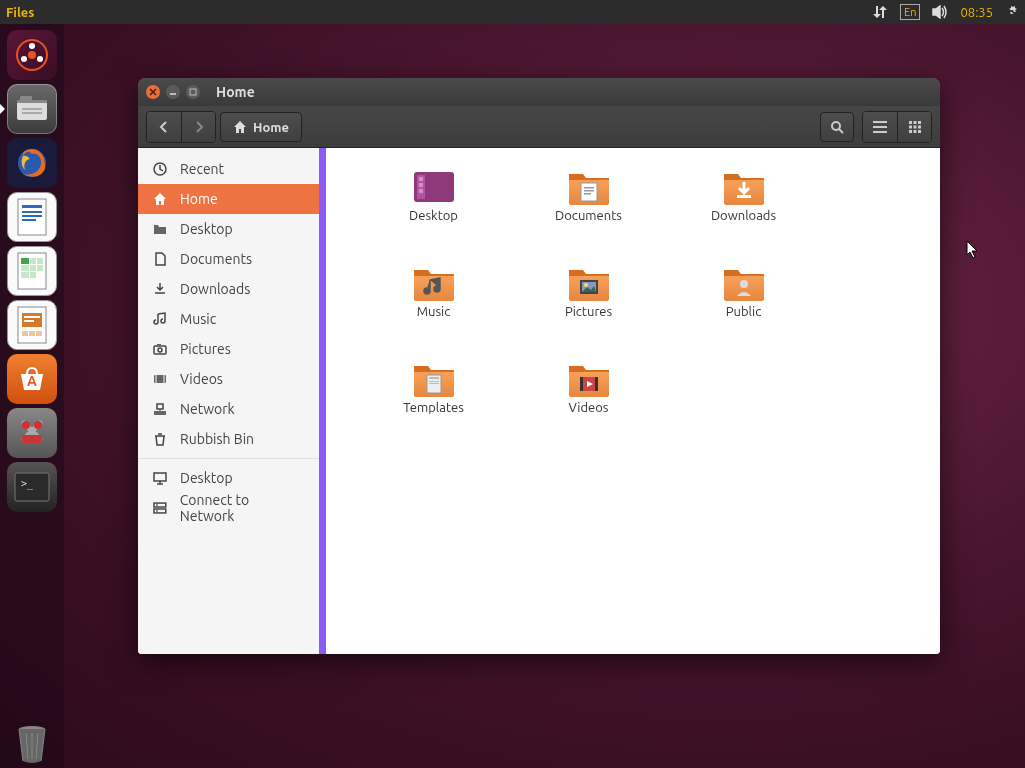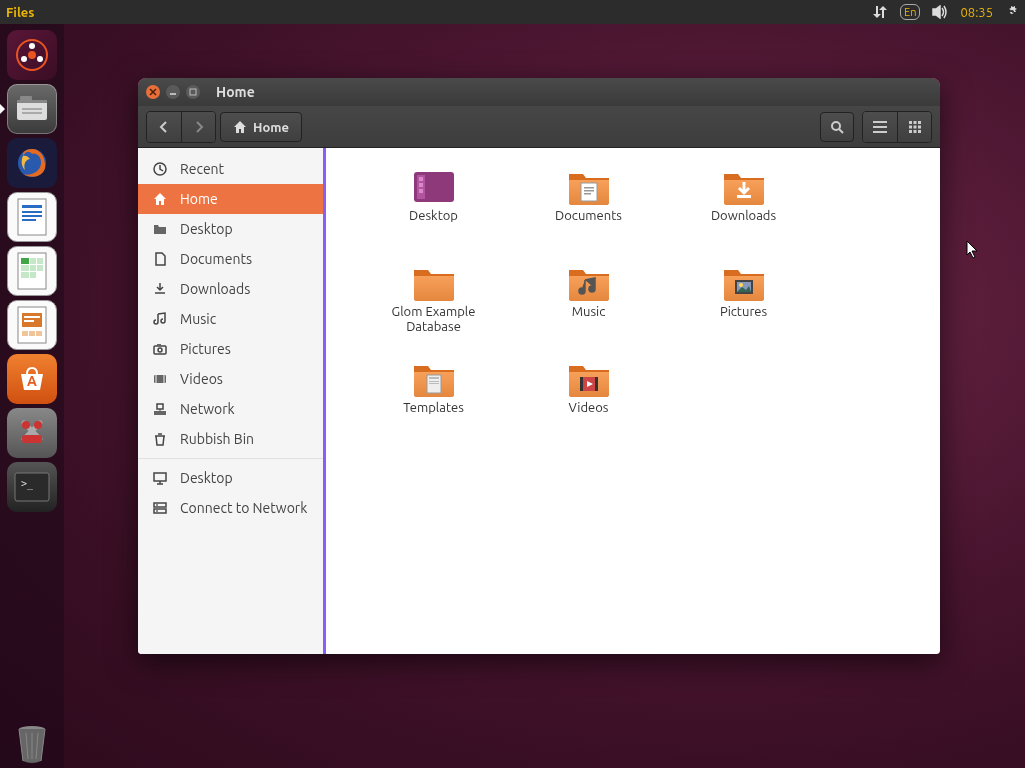--- a/index.html
+++ b/index.html
@@ -26,21 +26,21 @@
   padding: 0 6px;
   font-size: 13px;
 }
 .menubar-title { font-weight: bold; }
 .menubar-spacer { flex: 1; }
 .menubar-right { display: flex; align-items: center; gap: 12px; }
 .indicator { display: flex; align-items: center; }
 .indicator svg { fill: #dcdcdc; }
 .lang-box {
   border: 1px solid #aaa;
-  border-radius: 6px;
+  border-radius: 0;
   padding: 0 3px;
   font-size: 11px;
   line-height: 14px;
 }
 
 
 .launcher {
   position: absolute;
   top: 24px; left: 0; bottom: 0;
   width: 64px;
@@ -144,21 +144,21 @@
   font-size: 13px;
 }
 .toolbar-spacer { flex: 1; }
 
 .body { flex: 1; display: flex; background: #fff; }
 
 
 .sidebar {
   width: 188px;
   background: #f5f5f5;
-  border-right: 3px solid #8b5cf6;
+  border-right: 7px solid #8b5cf6;
   padding: 6px 0;
 }
 .side-item {
   display: flex; align-items: center;
   height: 30px;
   padding: 0 14px;
   gap: 12px;
   font-size: 14px;
   color: #444;
 }
@@ -525,33 +525,20 @@
         <div class="folder">
           <div class="folder-icon"><svg viewBox="0 0 48 40">
               <defs>
                 <linearGradient id="g" x1="0" y1="0" x2="0" y2="1">
                   <stop offset="0" stop-color="#f7a05a"></stop>
                   <stop offset="1" stop-color="#e5873e"></stop>
                 </linearGradient>
               </defs>
               <path d="M4 8 h14 l3 4 h23 v24 a3 3 0 0 1 -3 3 H7 a3 3 0 0 1 -3 -3 z" fill="#d96d1f"></path>
               <path d="M4 14 h40 v22 a3 3 0 0 1 -3 3 H7 a3 3 0 0 1 -3 -3 z" fill="url(#g)"></path>
-            </svg></div>
-          <div class="folder-label">Glom Example<br>Database</div>
-        </div>
-        <div class="folder">
-          <div class="folder-icon"><svg viewBox="0 0 48 40">
-              <defs>
-                <linearGradient id="g" x1="0" y1="0" x2="0" y2="1">
-                  <stop offset="0" stop-color="#f7a05a"></stop>
-                  <stop offset="1" stop-color="#e5873e"></stop>
-                </linearGradient>
-              </defs>
-              <path d="M4 8 h14 l3 4 h23 v24 a3 3 0 0 1 -3 3 H7 a3 3 0 0 1 -3 -3 z" fill="#d96d1f"></path>
-              <path d="M4 14 h40 v22 a3 3 0 0 1 -3 3 H7 a3 3 0 0 1 -3 -3 z" fill="url(#g)"></path>
               <path d="M20 18 v11 a3 3 0 1 1 -3 -3 M20 18 l10 -2 v11 a3 3 0 1 1 -3 -3" fill="#555" stroke="#555" stroke-width="1.5"></path>
             </svg></div>
           <div class="folder-label">Music</div>
         </div>
         <div class="folder">
           <div class="folder-icon"><svg viewBox="0 0 48 40">
               <defs>
                 <linearGradient id="g" x1="0" y1="0" x2="0" y2="1">
                   <stop offset="0" stop-color="#f7a05a"></stop>
                   <stop offset="1" stop-color="#e5873e"></stop>
@@ -569,20 +556,35 @@
         <div class="folder">
           <div class="folder-icon"><svg viewBox="0 0 48 40">
               <defs>
                 <linearGradient id="g" x1="0" y1="0" x2="0" y2="1">
                   <stop offset="0" stop-color="#f7a05a"></stop>
                   <stop offset="1" stop-color="#e5873e"></stop>
                 </linearGradient>
               </defs>
               <path d="M4 8 h14 l3 4 h23 v24 a3 3 0 0 1 -3 3 H7 a3 3 0 0 1 -3 -3 z" fill="#d96d1f"></path>
               <path d="M4 14 h40 v22 a3 3 0 0 1 -3 3 H7 a3 3 0 0 1 -3 -3 z" fill="url(#g)"></path>
+              <circle cx="24" cy="22" r="4" fill="#ddd"></circle>
+              <path d="M17 34 q7-8 14 0 z" fill="#ddd"></path>
+            </svg></div>
+          <div class="folder-label">Public</div>
+        </div>
+        <div class="folder">
+          <div class="folder-icon"><svg viewBox="0 0 48 40">
+              <defs>
+                <linearGradient id="g" x1="0" y1="0" x2="0" y2="1">
+                  <stop offset="0" stop-color="#f7a05a"></stop>
+                  <stop offset="1" stop-color="#e5873e"></stop>
+                </linearGradient>
+              </defs>
+              <path d="M4 8 h14 l3 4 h23 v24 a3 3 0 0 1 -3 3 H7 a3 3 0 0 1 -3 -3 z" fill="#d96d1f"></path>
+              <path d="M4 14 h40 v22 a3 3 0 0 1 -3 3 H7 a3 3 0 0 1 -3 -3 z" fill="url(#g)"></path>
               <rect x="17" y="17" width="14" height="18" fill="#eee" stroke="#999"></rect>
               <rect x="19" y="19" width="10" height="2" fill="#bbb"></rect>
               <rect x="19" y="23" width="10" height="1" fill="#bbb"></rect>
               <rect x="19" y="25" width="10" height="1" fill="#bbb"></rect>
             </svg></div>
           <div class="folder-label">Templates</div>
         </div>
         <div class="folder">
           <div class="folder-icon"><svg viewBox="0 0 48 40">
               <defs>

